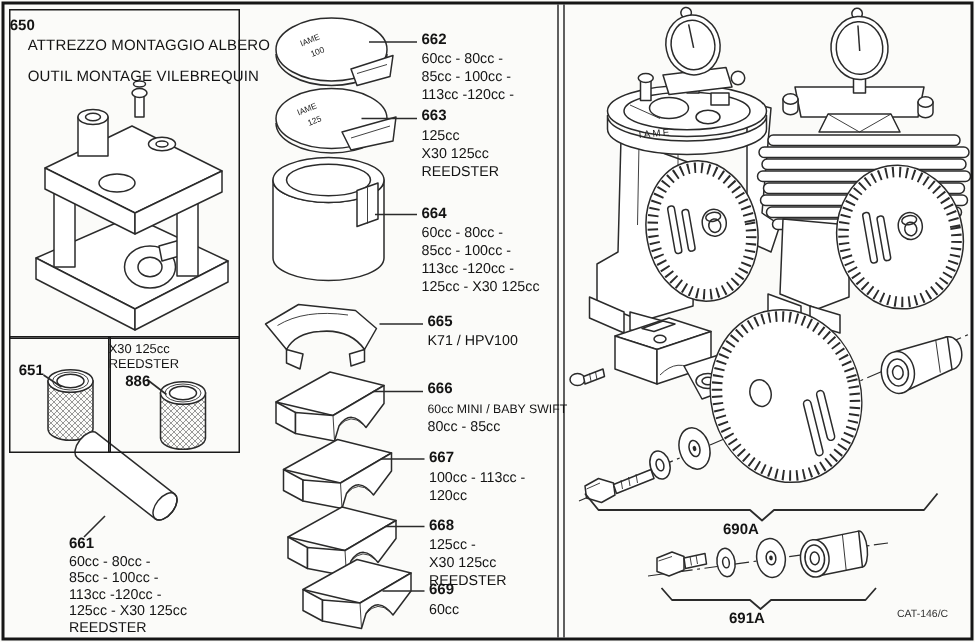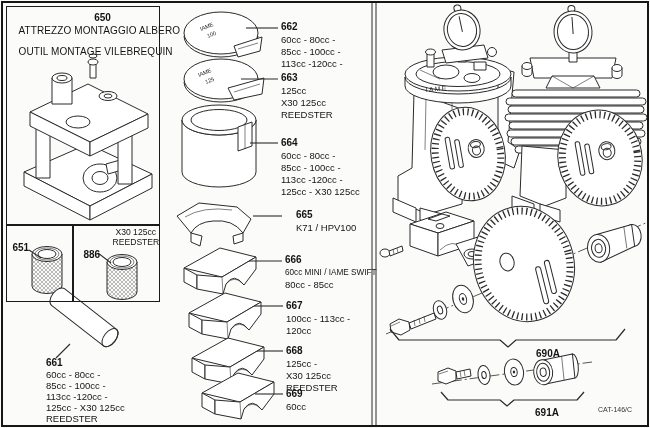--- a/index.html
+++ b/index.html
@@ -7,21 +7,21 @@
         font-family:"Liberation Sans",sans-serif;overflow:hidden;}
   .frame{position:absolute;inset:1px;border:2.5px solid #161616;}
   .box{position:absolute;border:1.5px solid #1a1a1a;background:transparent;}
   svg.art{position:absolute;left:0;top:0;}
   .t{position:absolute;color:#141414;white-space:nowrap;}
   .num{font-weight:bold;font-size:10px;line-height:11px;}
   .desc{font-size:9.5px;line-height:12px;margin-top:2px;}
   .desc.tight{line-height:11px;margin-top:1px;}
   .mixed{font-size:8.2px;}
   .cap650{font-size:10px;line-height:10.4px;letter-spacing:.1px;}
-  .center{text-align:center;padding-left:40px;}
+  .center{text-align:left;}
   .small-ref{font-size:7px;color:#333;}
   
   .ln{fill:#ffffff;stroke:#2b2b2b;stroke-width:1;stroke-linejoin:round;}
   .nf{fill:none;stroke:#2b2b2b;stroke-width:1;stroke-linejoin:round;}
   .thin{stroke-width:.6;}
   .call{stroke:#2b2b2b;stroke-width:1.1;}
   .tick{fill:none;stroke:#2b2b2b;stroke-width:7;stroke-dasharray:1.3 3.3;}
   .axis{fill:none;stroke:#2b2b2b;stroke-width:.8;stroke-dasharray:11 3 2 3;}
   .brace{fill:none;stroke:#2b2b2b;stroke-width:1.2;stroke-linejoin:round;}
   .mark{font-size:5.6px;fill:#222;font-family:"Liberation Sans",sans-serif;}
@@ -357,31 +357,31 @@
   <div class="t" style="left:281px;top:137px;">
     <div class="num">664</div>
     <div class="desc">
       <div>60cc - 80cc -</div>
       <div>85cc - 100cc -</div>
       <div>113cc -120cc -</div>
       <div>125cc - X30 125cc</div>
     </div>
   </div>
 
-  <div class="t" style="left:285px;top:209px;margin-left:11px;">
+  <div class="t" style="left:285px;top:209px;">
     <div class="num">665</div>
     <div class="desc">
       <div>K71 / HPV100</div>
     </div>
   </div>
 
   <div class="t" style="left:285px;top:254px;">
     <div class="num">666</div>
     <div class="desc">
-      <div class="mixed">60cc MINI / IAME SWIFT</div>
+      <div class="mixed">60cc MINI / BABY SWIFT</div>
       <div>80cc - 85cc</div>
     </div>
   </div>
 
   <div class="t" style="left:286px;top:300px;">
     <div class="num">667</div>
     <div class="desc">
       <div>100cc - 113cc -</div>
       <div>120cc</div>
     </div>

